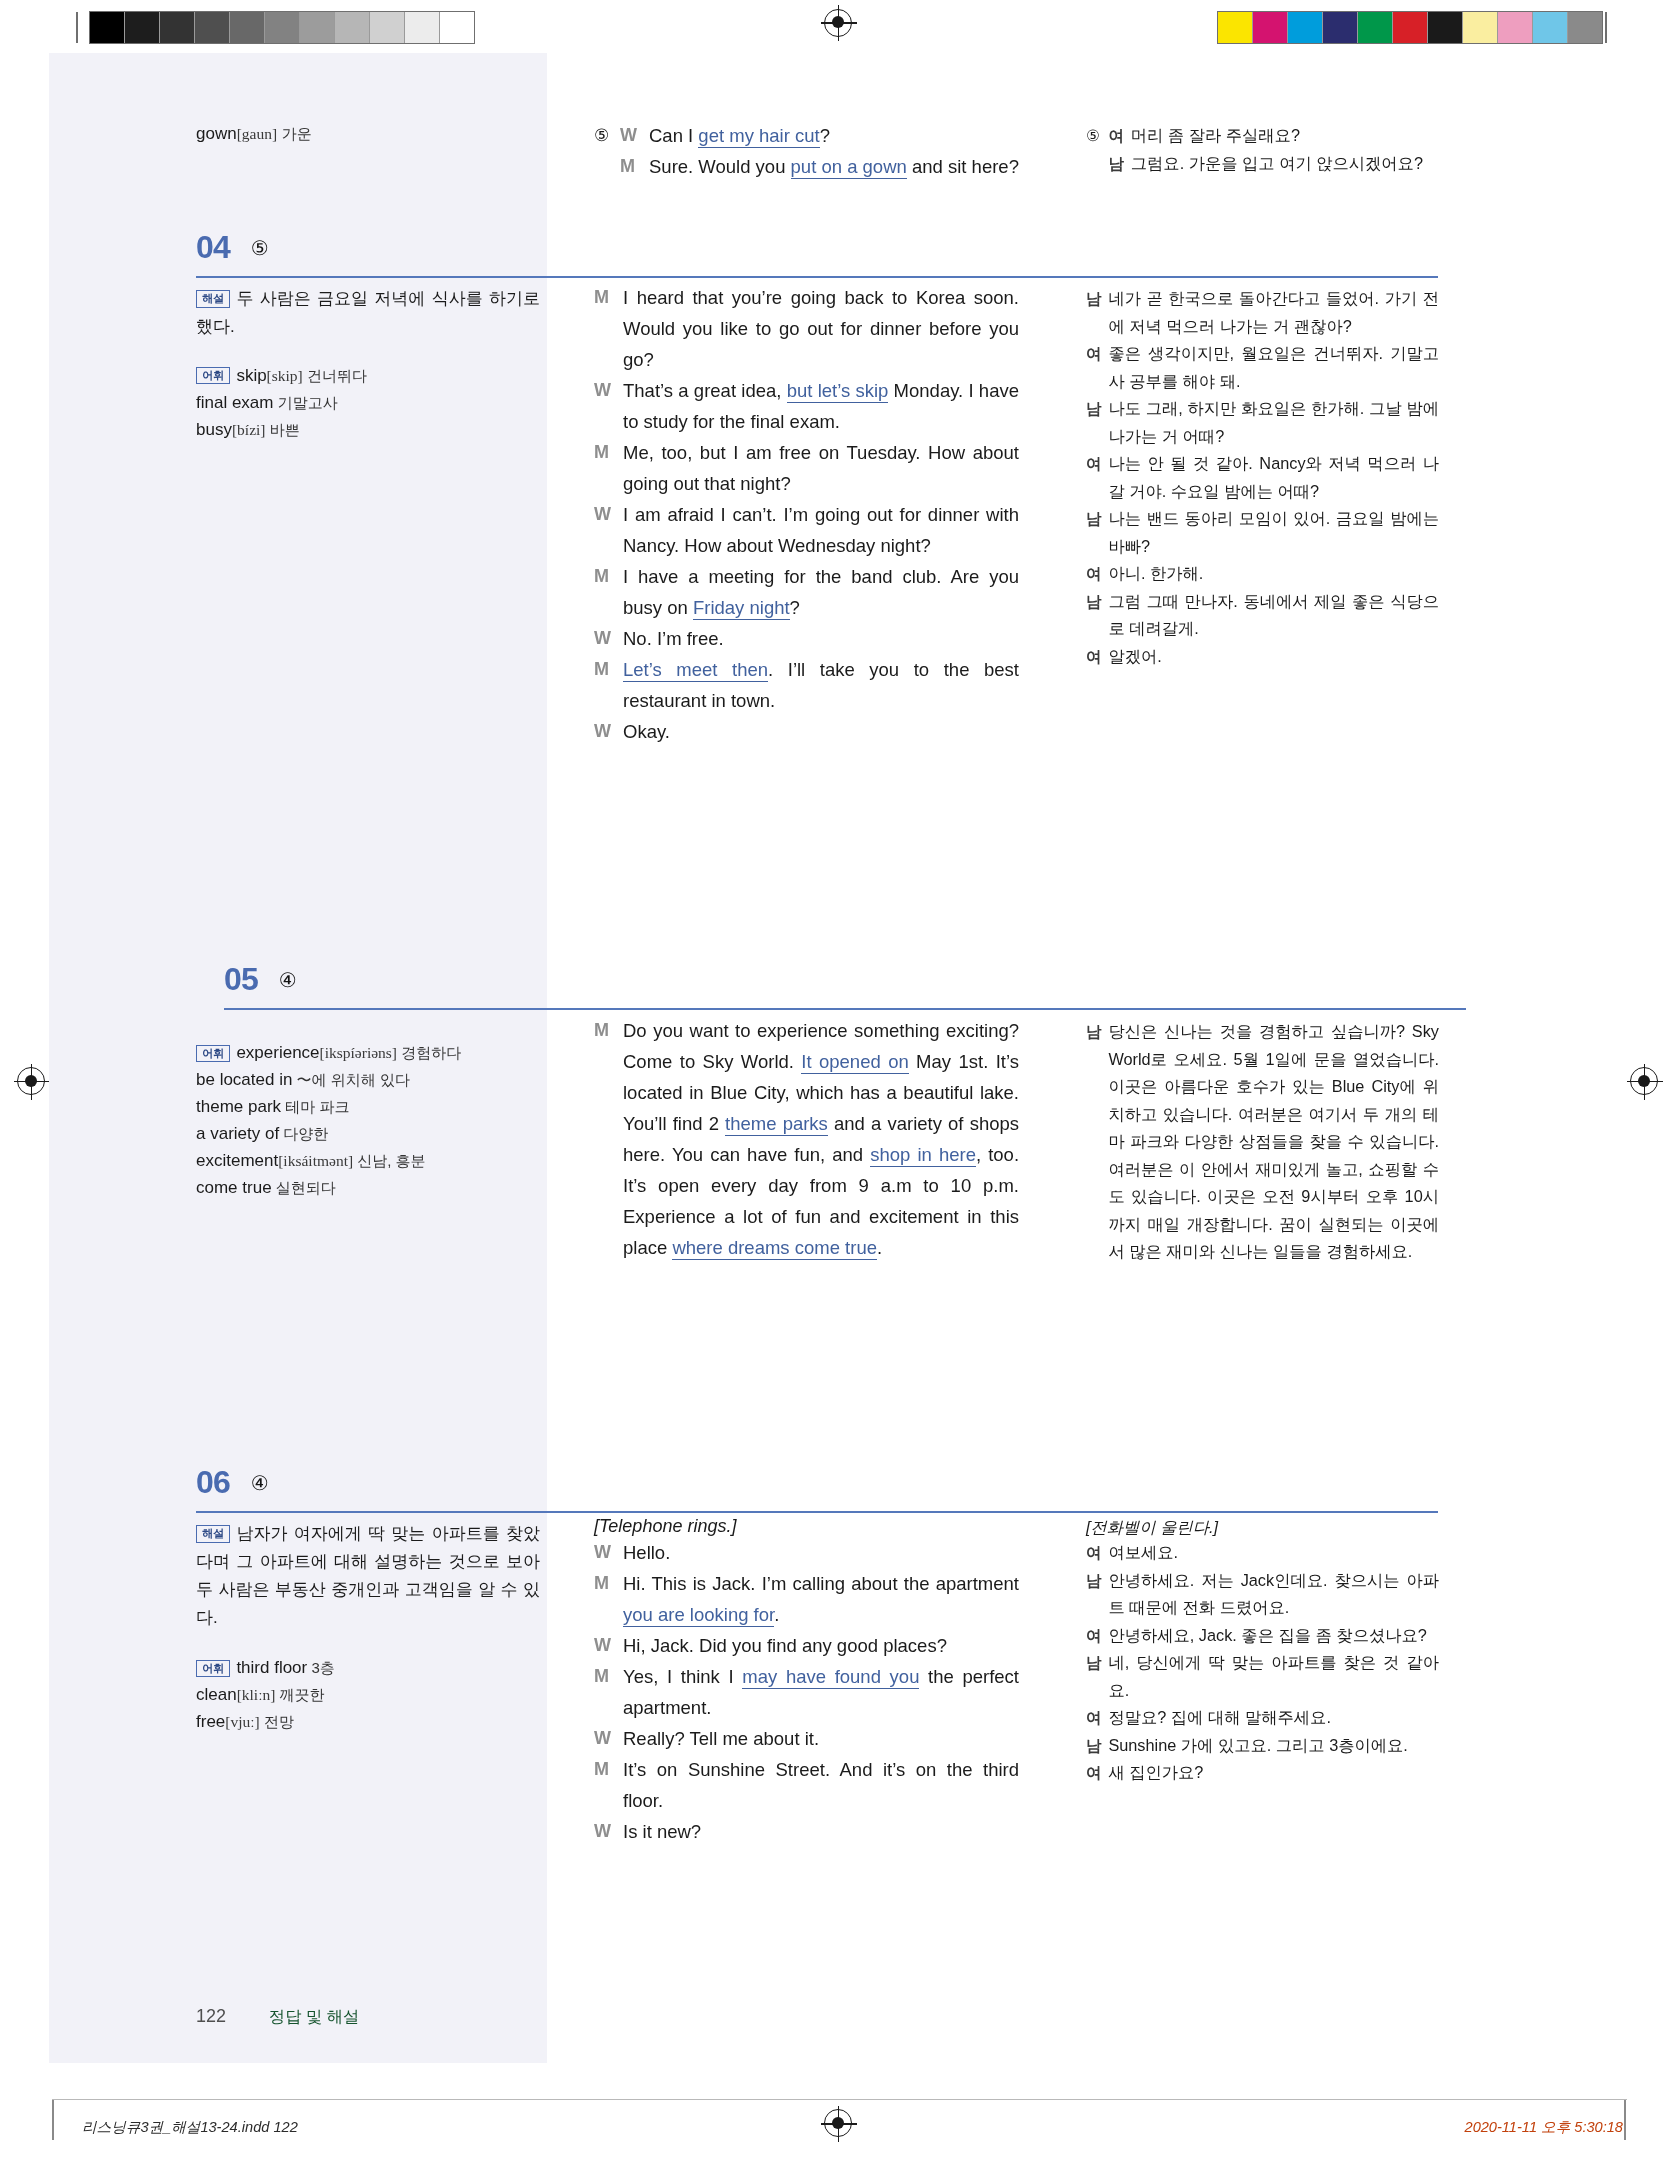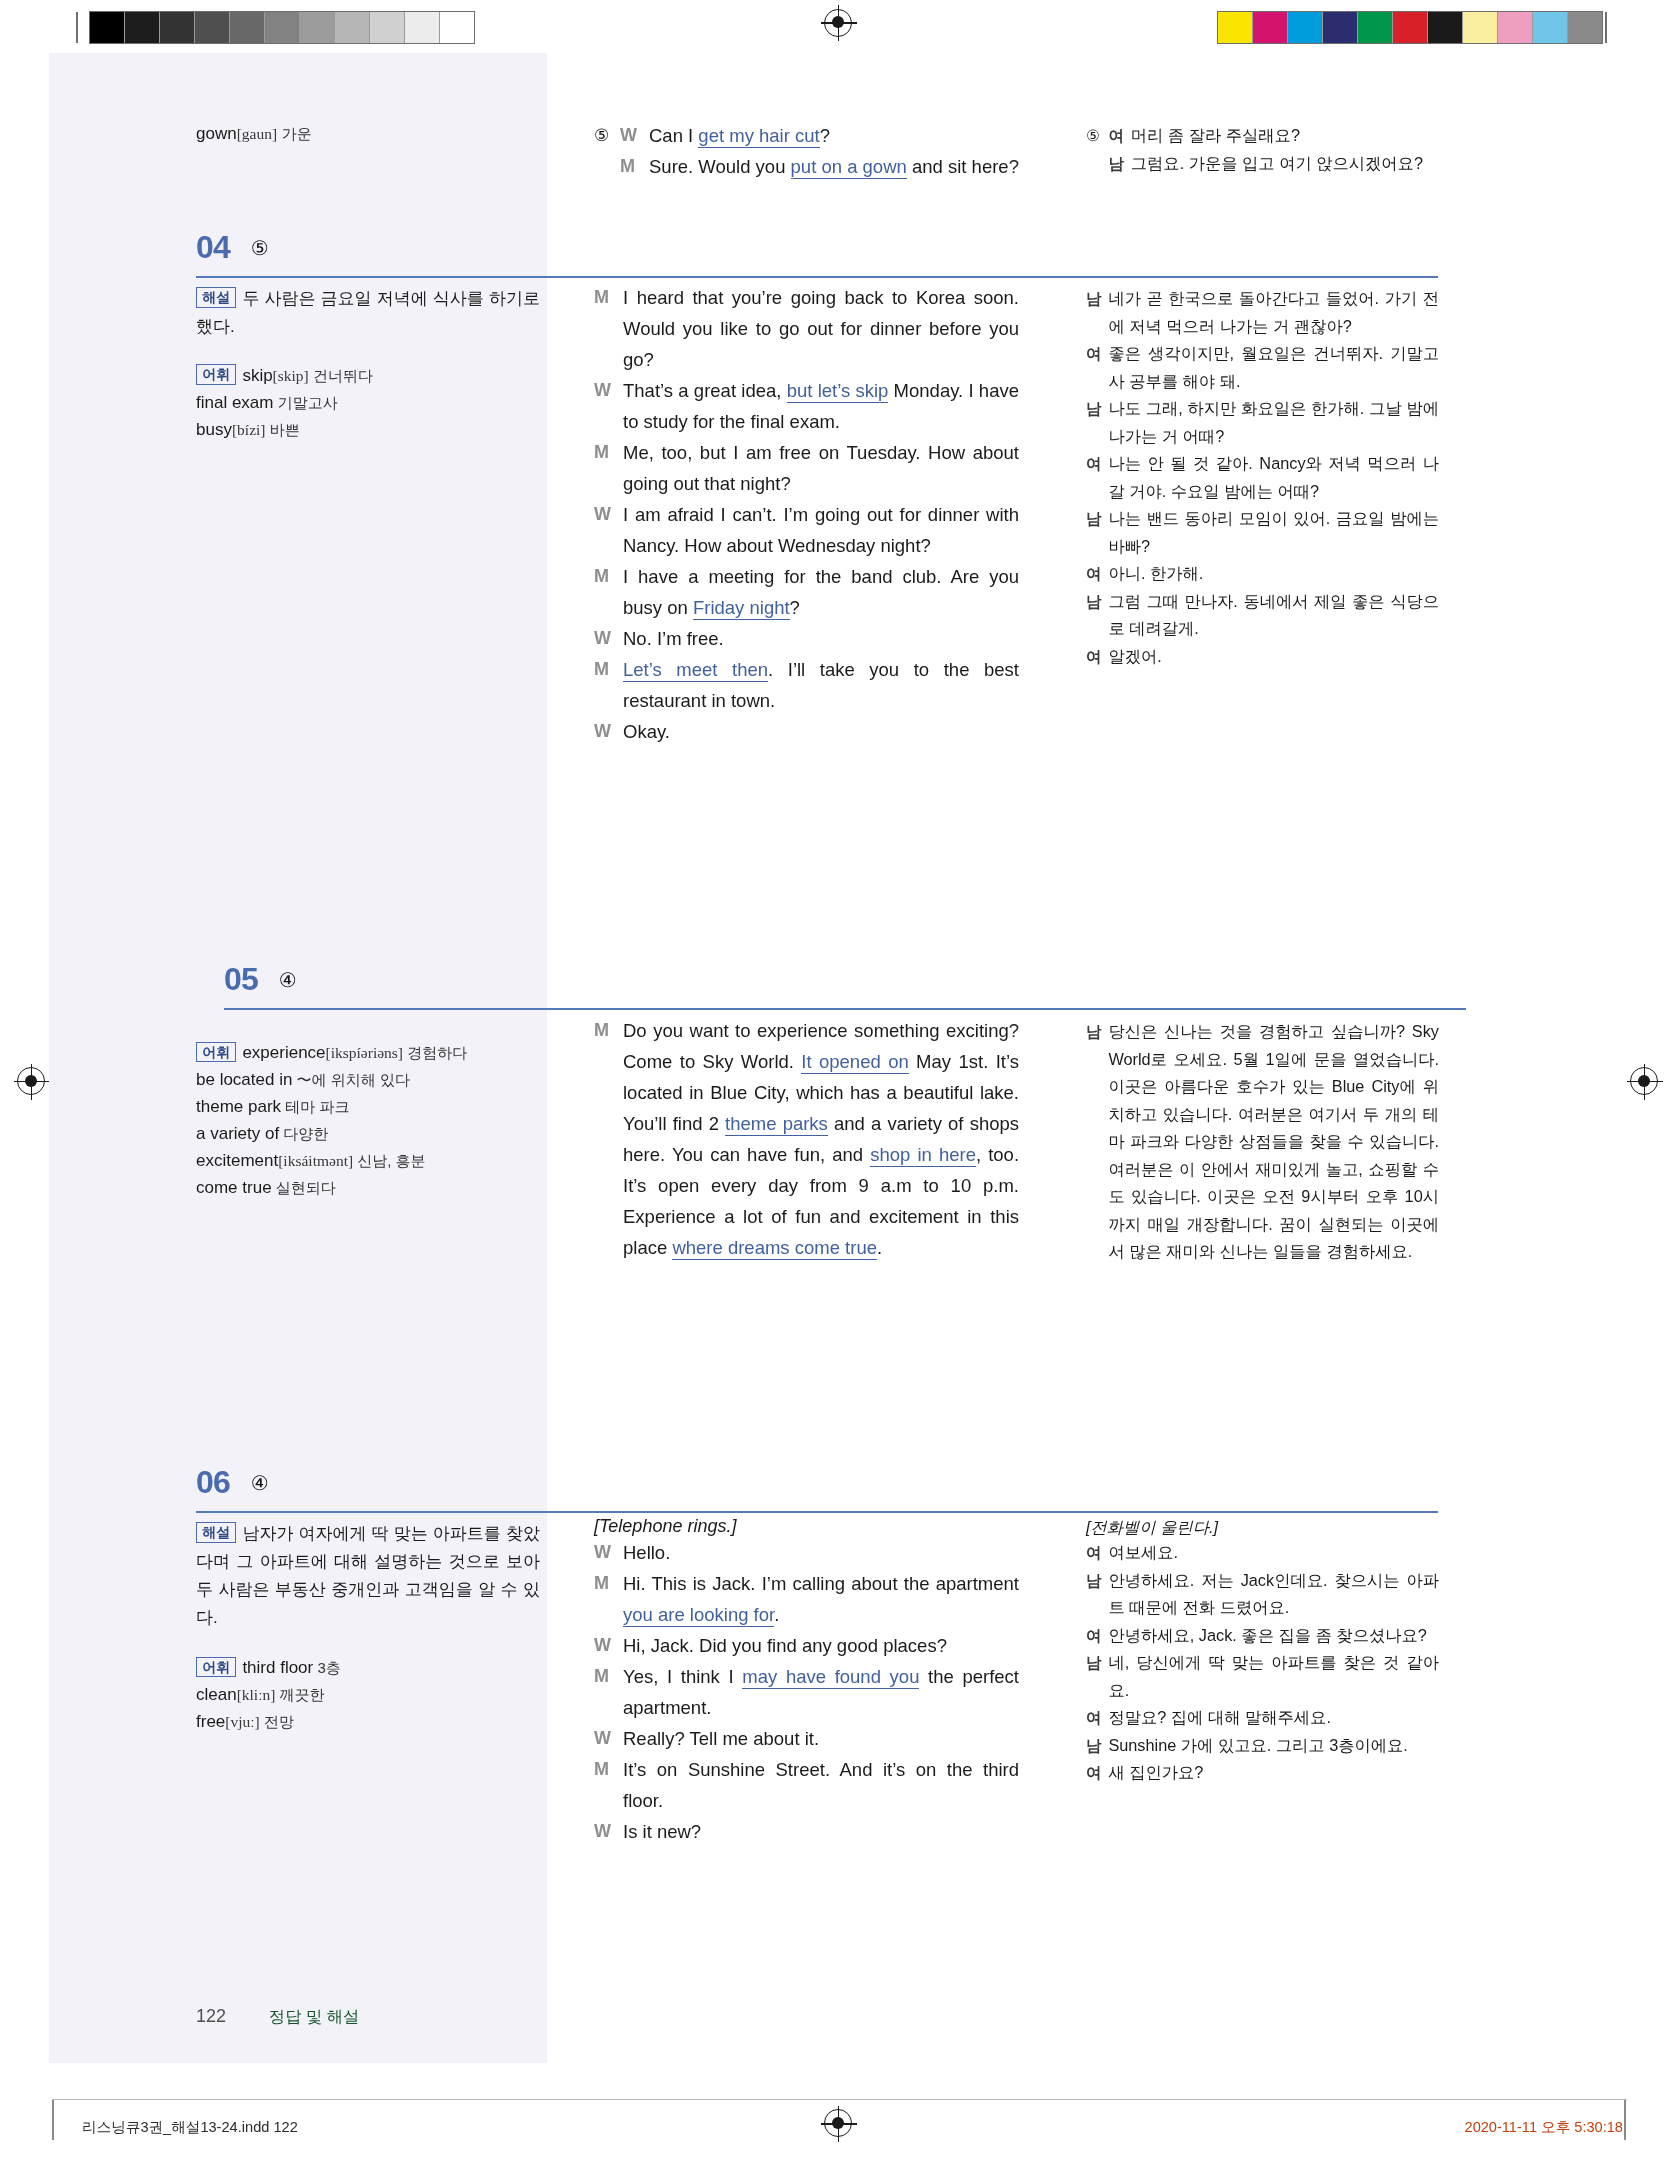--- a/index.html
+++ b/index.html
@@ -85,36 +85,36 @@
   .qhead .ans {
     font-size:20px; color:#141414; margin-left:17px;
     display:inline-block; vertical-align:middle;
   }
   .qrule { height:2.2px; background:#5578bb; margin-top:10.3px; }
 
   
   .tag {
     display:inline-block;
     border:1.2px solid #4a6bb0;
-    color:#2e4a86; font-size:14px; font-weight:bold;
+    color:#2e4a86; font-size:11px; font-weight:bold;
     padding:0.9px 5.2px 1.7px 5.2px; line-height:1.15;
     vertical-align:1.7px; margin-right:6px;
     background:#f2f2f8;
   }
   .voc-en { font-size:17px; color:#1b1b1b; }
   .voc-ipa { font-family:"Liberation Serif", serif; font-size:15.5px; color:#3a3a3a; }
   .voc-ko { font-size:15px; color:#333; }
   .voc-line { font-size:17px; line-height:27px; color:#1b1b1b; }
 
   
   .footer { position:absolute; left:196px; top:1953px; }
   .footer .pg { font-size:18px; color:#4f4f4f; display:inline-block; width:69px; }
   .footer .lbl { font-size:16.3px; color:#14532d; }
 
-  .printbar { position:absolute; left:0; top:2099px; width:1679px; height:74px; }
+  .printbar { position:absolute; left:0; top:2099px; width:1679px; height:74px;font-style:italic; }
   .printbar .rule { position:absolute; left:52px; top:0; width:1575px; height:1.3px; background:#b9b9b9; }
   .printbar .fname { position:absolute; left:82px; top:19px; font-size:14.6px; color:#2b2b2b; }
   .printbar .tstamp { position:absolute; right:56px; top:19px; font-size:14.6px; color:#c2410c; }
   .side-tick { position:absolute; background:#8a8a8a; width:1.7px; height:40px; }
 </style>
 </head>
 <body>
 
 <div class="reg-top">
   <div class="tick" style="left:76px;top:12px;width:1.7px;height:31px;"></div>

